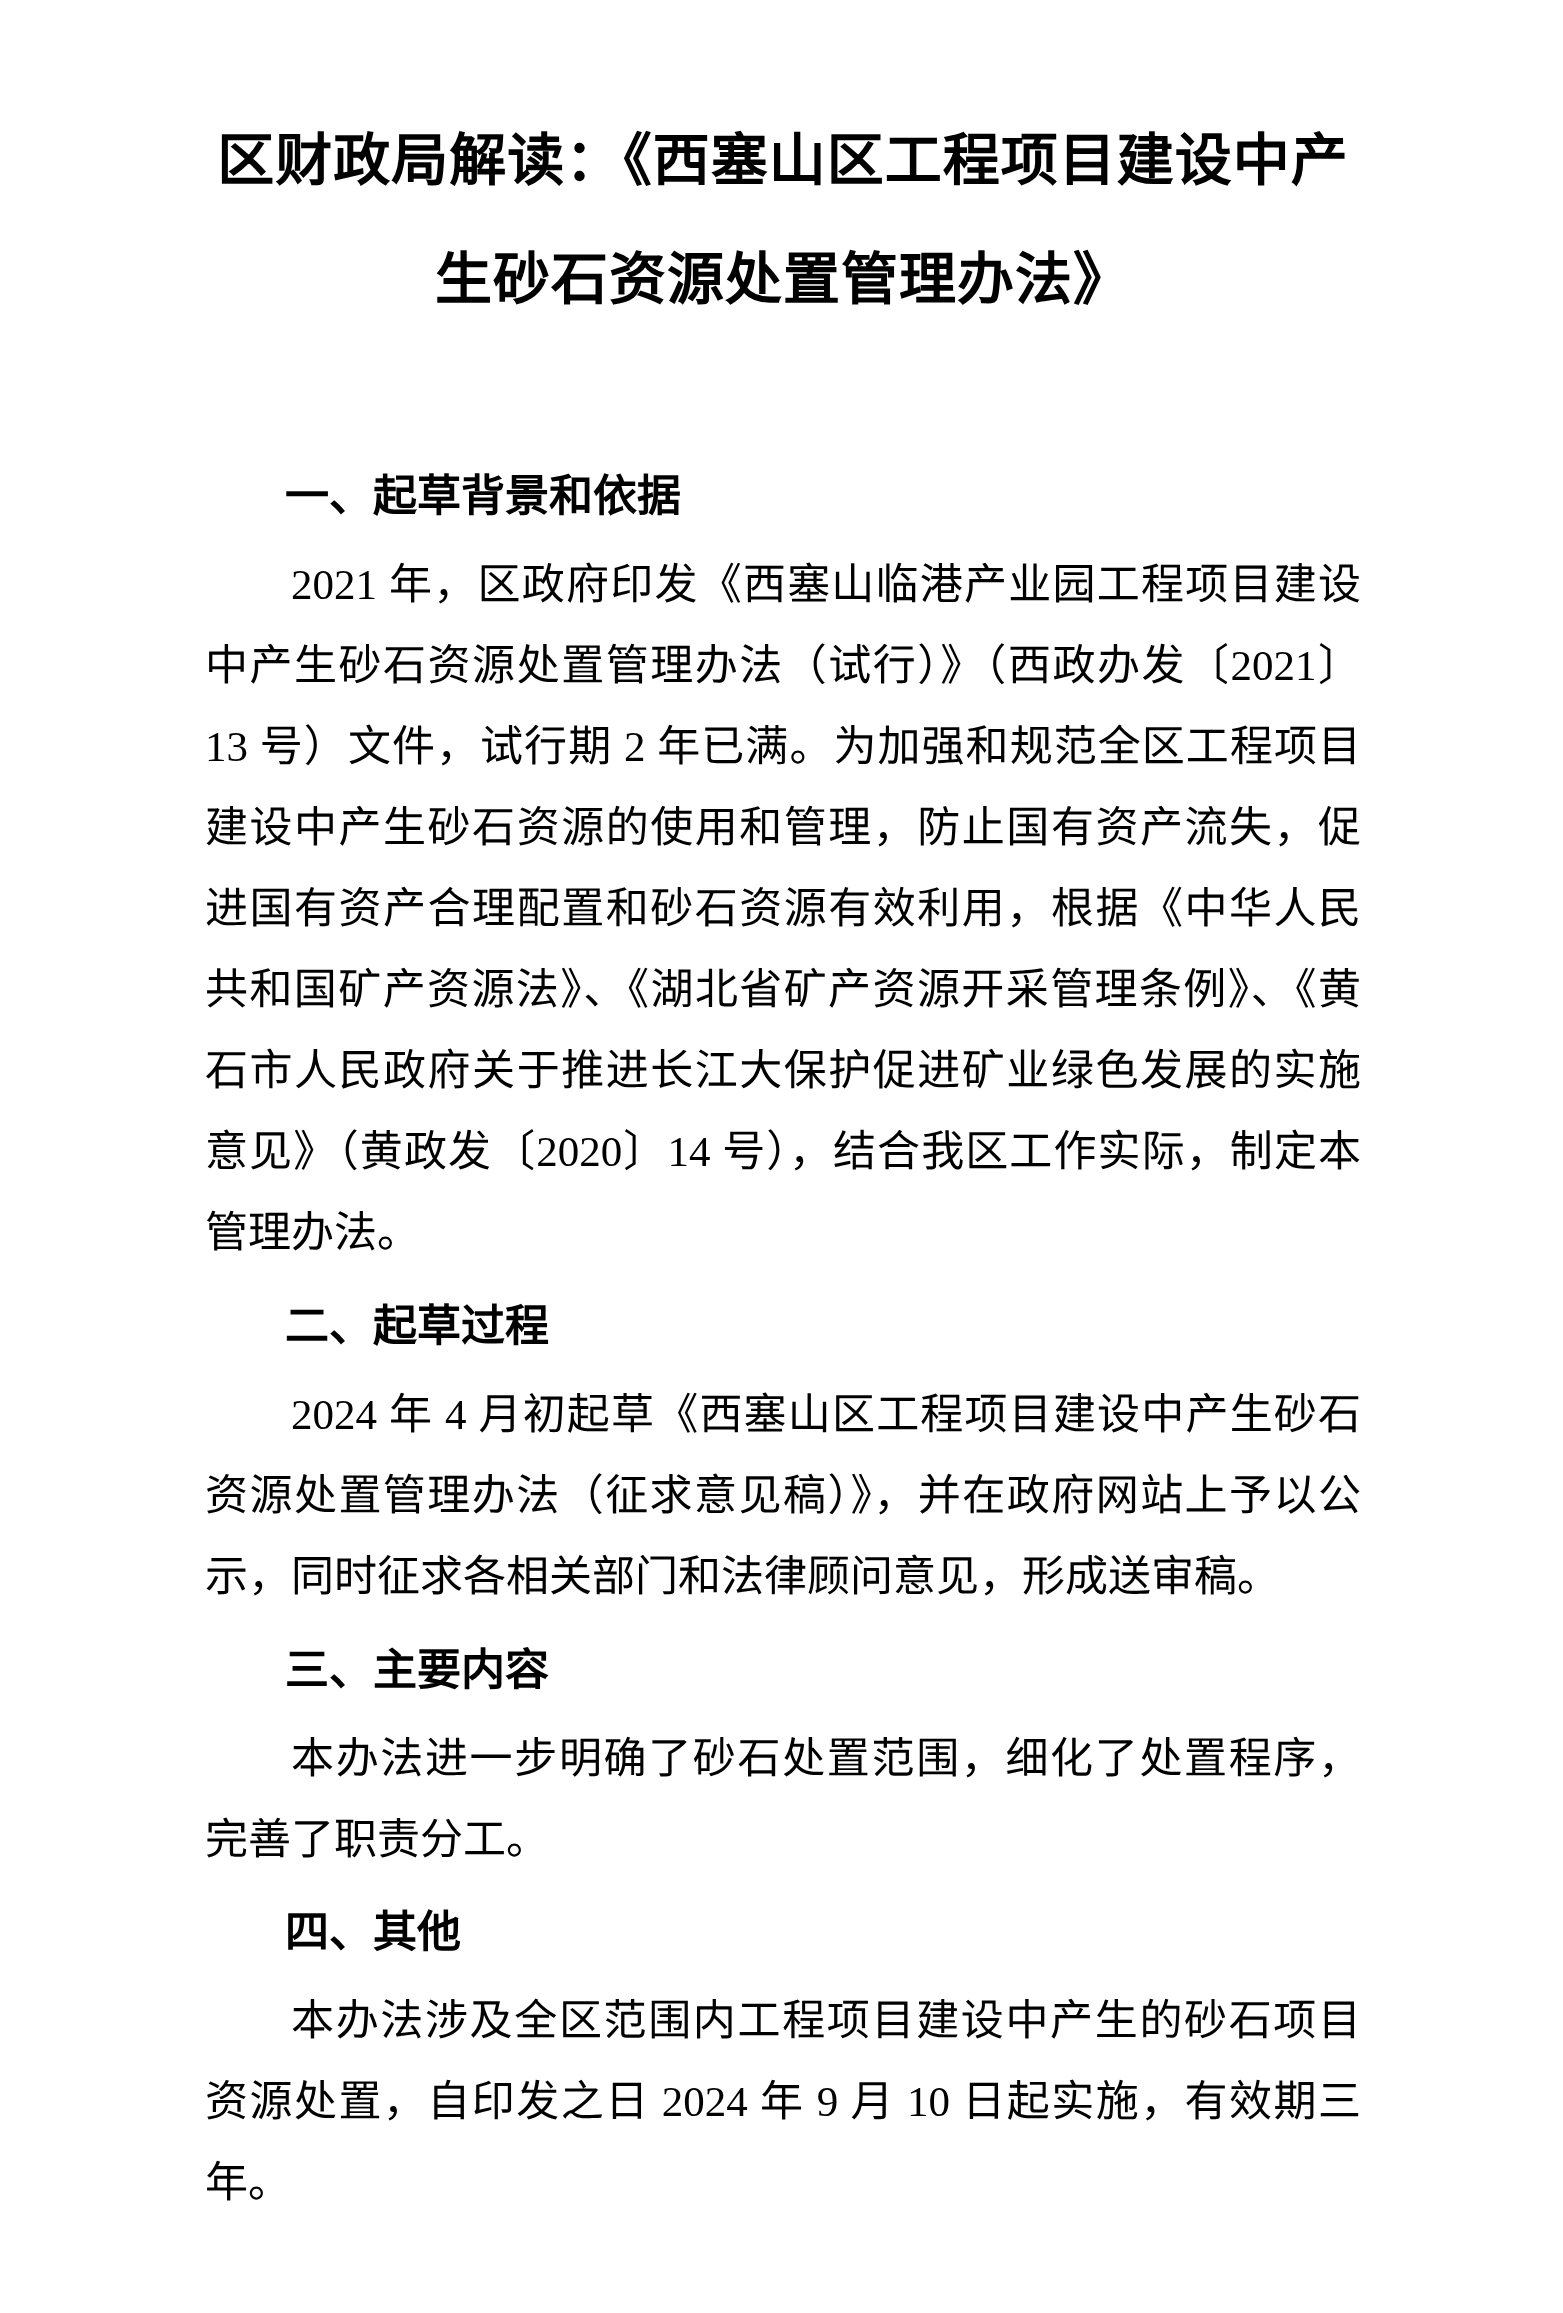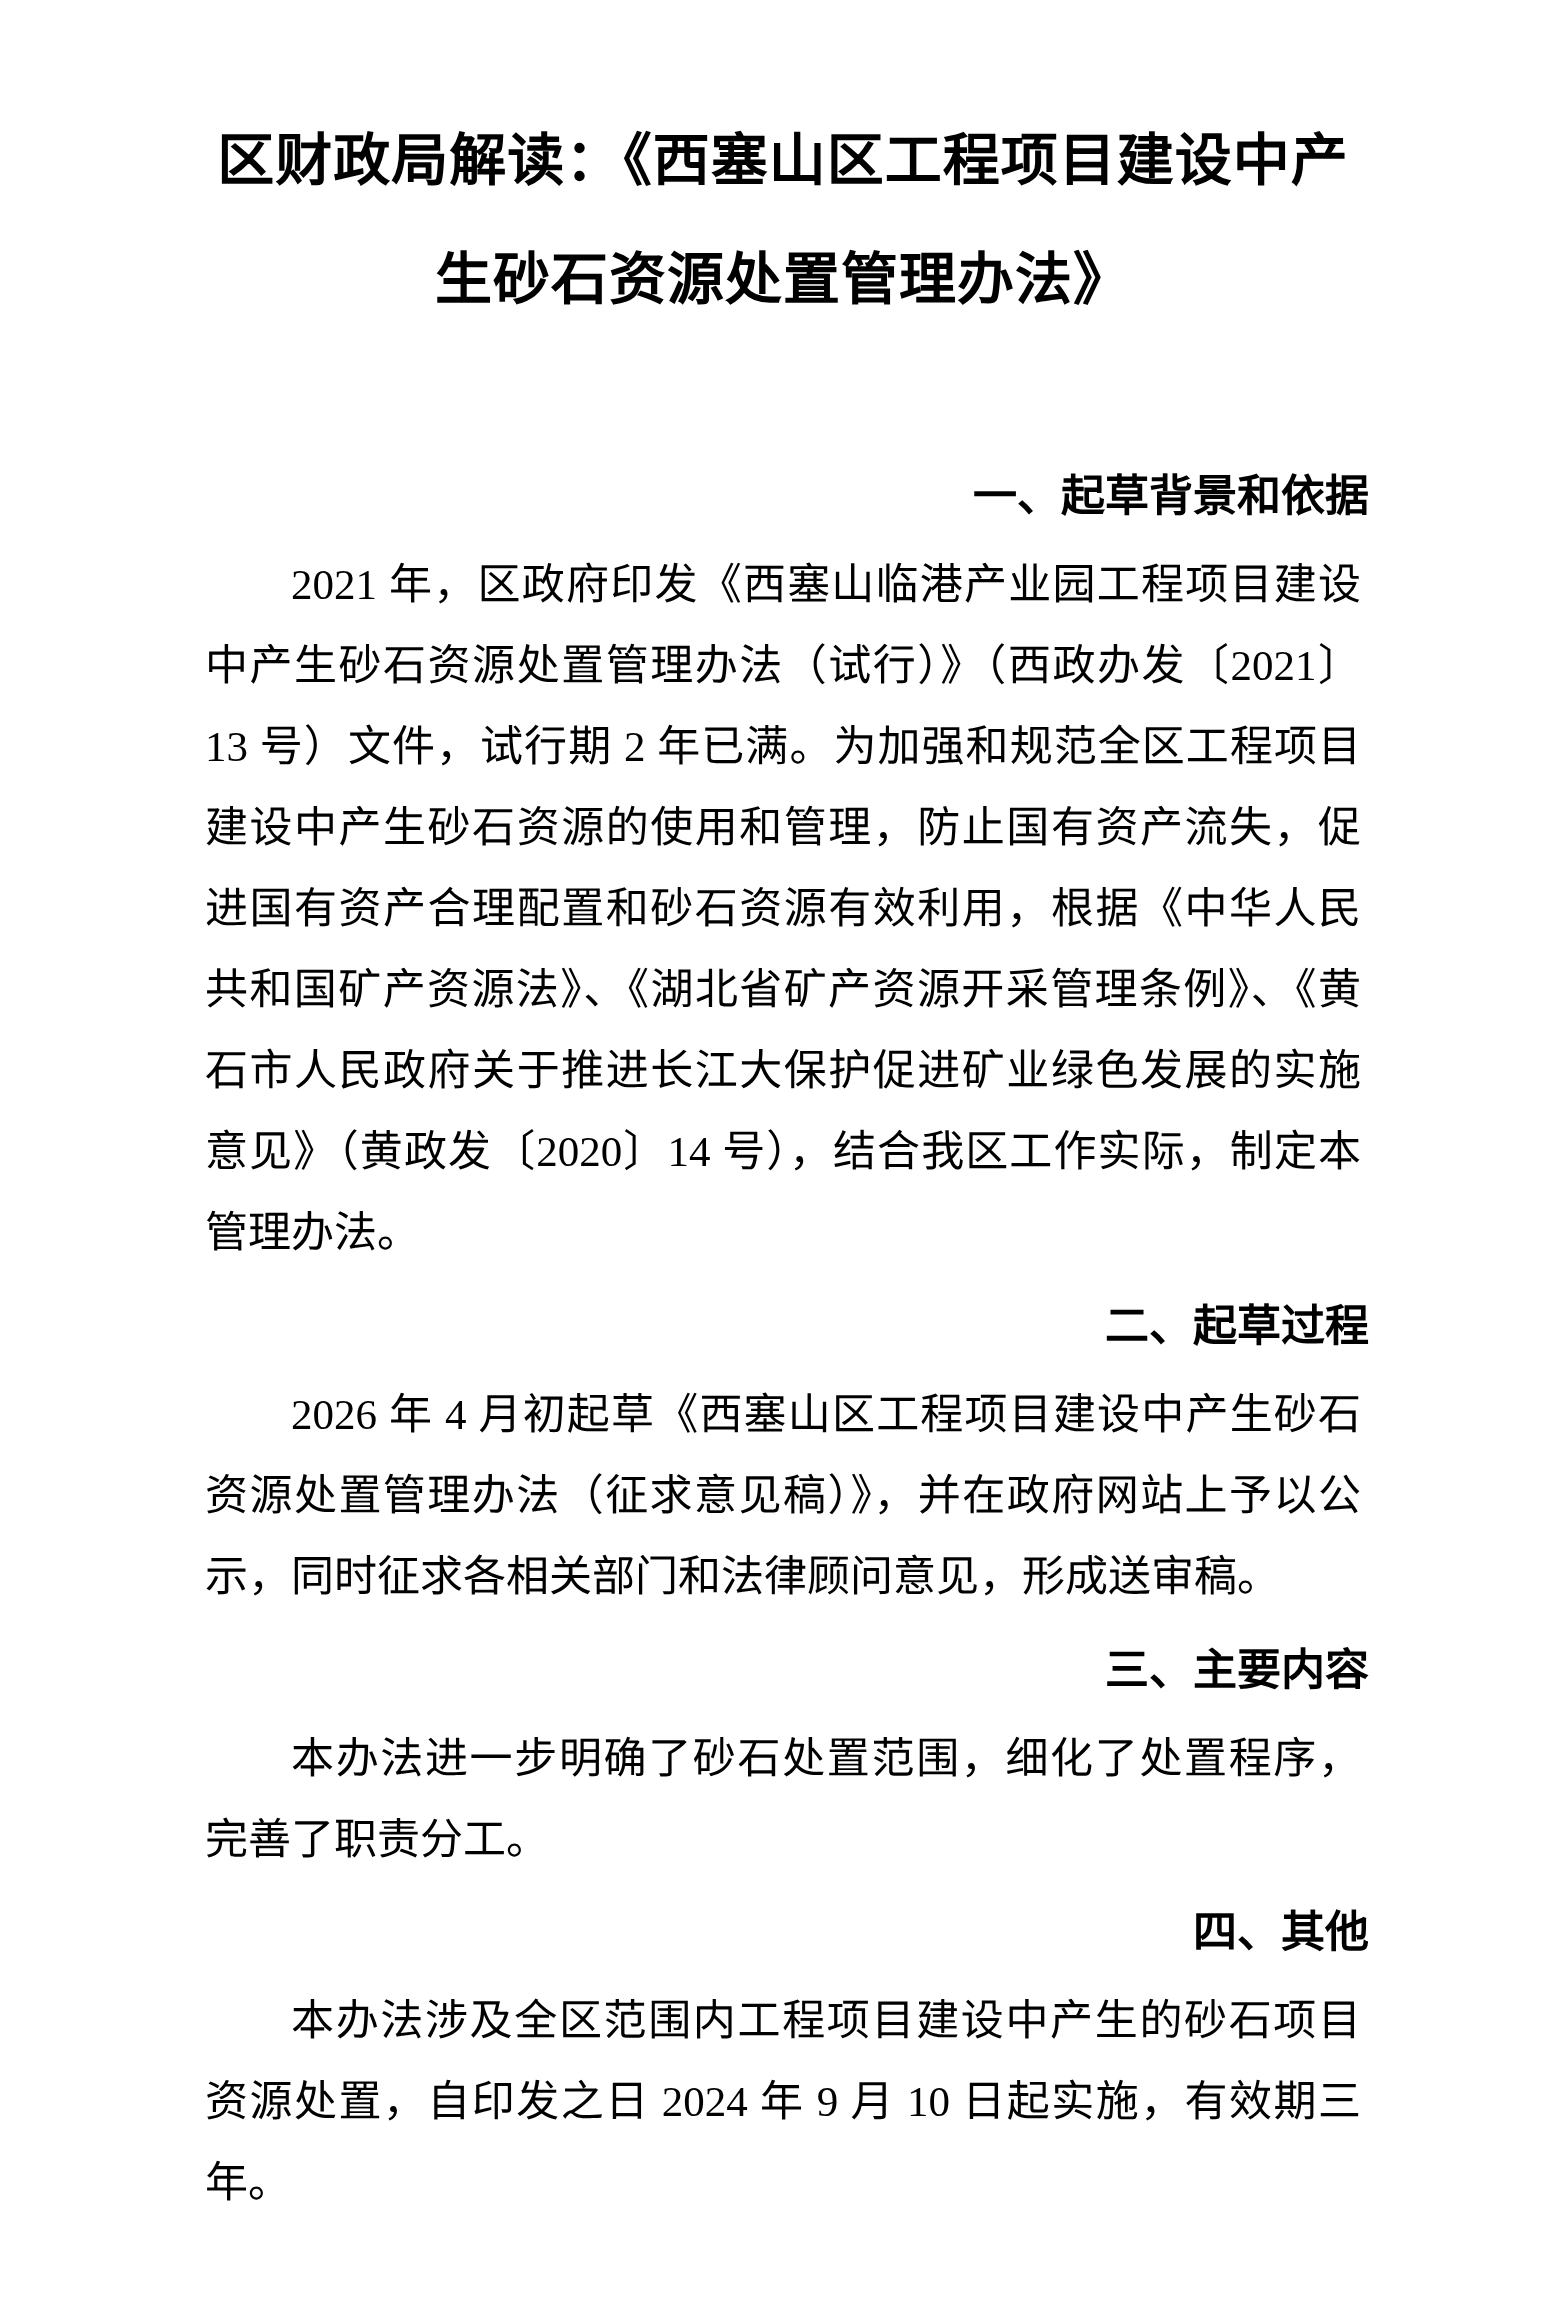--- a/index.html
+++ b/index.html
@@ -30,21 +30,21 @@
   }
   .section {
     margin: 0;
   }
   .section-heading {
     margin: 11.8px 0 0 0;
     font-size: 44px;
     font-weight: 700;
     line-height: 81px;
     text-indent: 2em;
-    text-align: right;
+    text-align: left;
     font-family: "Liberation Sans", "DejaVu Sans", sans-serif;
   }
   .para {
     margin: 8px;
     font-size: 43px;
     line-height: 81px;
     text-indent: 2em;
     text-align: justify;
     font-family: "Liberation Serif", "DejaVu Serif", serif;
   }
@@ -56,21 +56,21 @@
 
   <h1 class="doc-title">区财政局解读：《西塞山区工程项目建设中产生砂石资源处置管理办法》</h1>
 
   <div class="section">
     <h2 class="section-heading">一、起草背景和依据</h2>
     <p class="para">2021 年，区政府印发《西塞山临港产业园工程项目建设中产生砂石资源处置管理办法（试行）》（西政办发〔2021〕13 号）文件，试行期 2 年已满。为加强和规范全区工程项目建设中产生砂石资源的使用和管理，防止国有资产流失，促进国有资产合理配置和砂石资源有效利用，根据《中华人民共和国矿产资源法》、《湖北省矿产资源开采管理条例》、《黄石市人民政府关于推进长江大保护促进矿业绿色发展的实施意见》（黄政发〔2020〕14 号），结合我区工作实际，制定本管理办法。</p>
   </div>
 
   <div class="section">
     <h2 class="section-heading">二、起草过程</h2>
-    <p class="para">2026 年 4 月初起草《西塞山区工程项目建设中产生砂石资源处置管理办法（征求意见稿）》，并在政府网站上予以公示，同时征求各相关部门和法律顾问意见，形成送审稿。</p>
+    <p class="para">2024 年 4 月初起草《西塞山区工程项目建设中产生砂石资源处置管理办法（征求意见稿）》，并在政府网站上予以公示，同时征求各相关部门和法律顾问意见，形成送审稿。</p>
   </div>
 
   <div class="section">
     <h2 class="section-heading">三、主要内容</h2>
     <p class="para">本办法进一步明确了砂石处置范围，细化了处置程序，完善了职责分工。</p>
   </div>
 
   <div class="section">
     <h2 class="section-heading">四、其他</h2>
     <p class="para">本办法涉及全区范围内工程项目建设中产生的砂石项目资源处置，自印发之日 2024 年 9 月 10 日起实施，有效期三年。</p>

